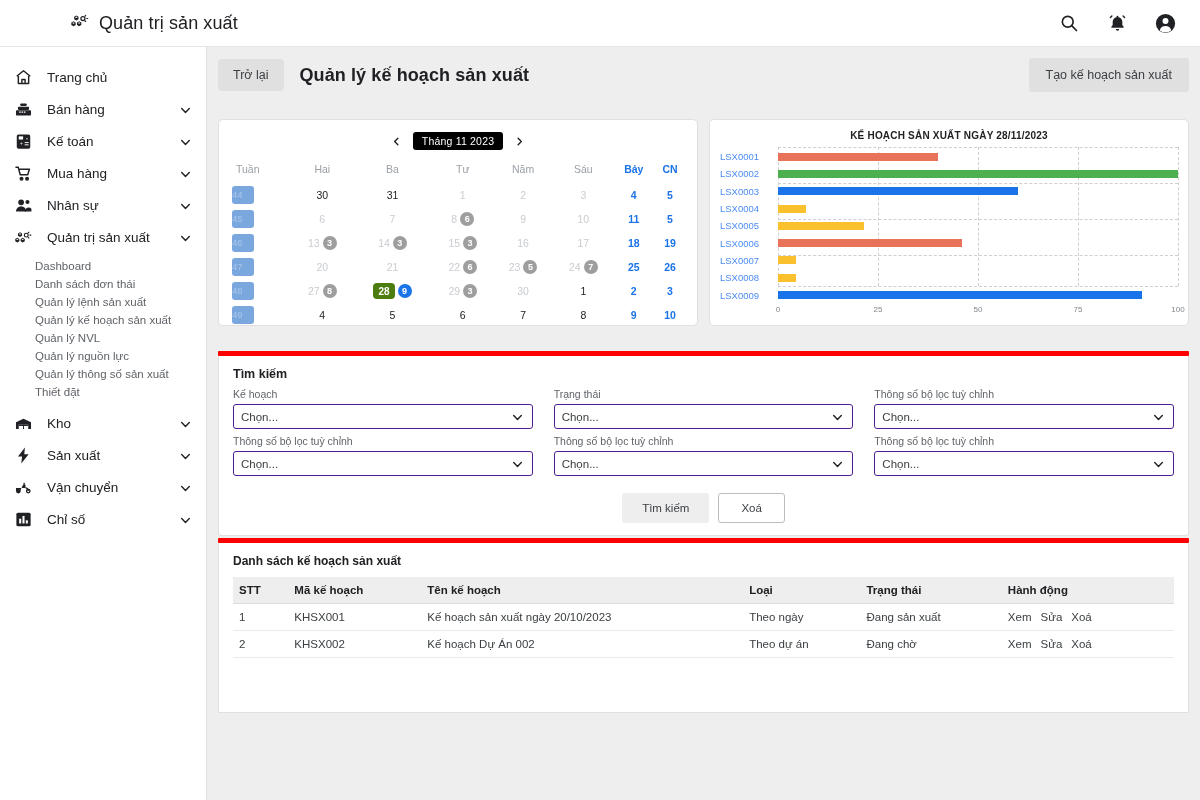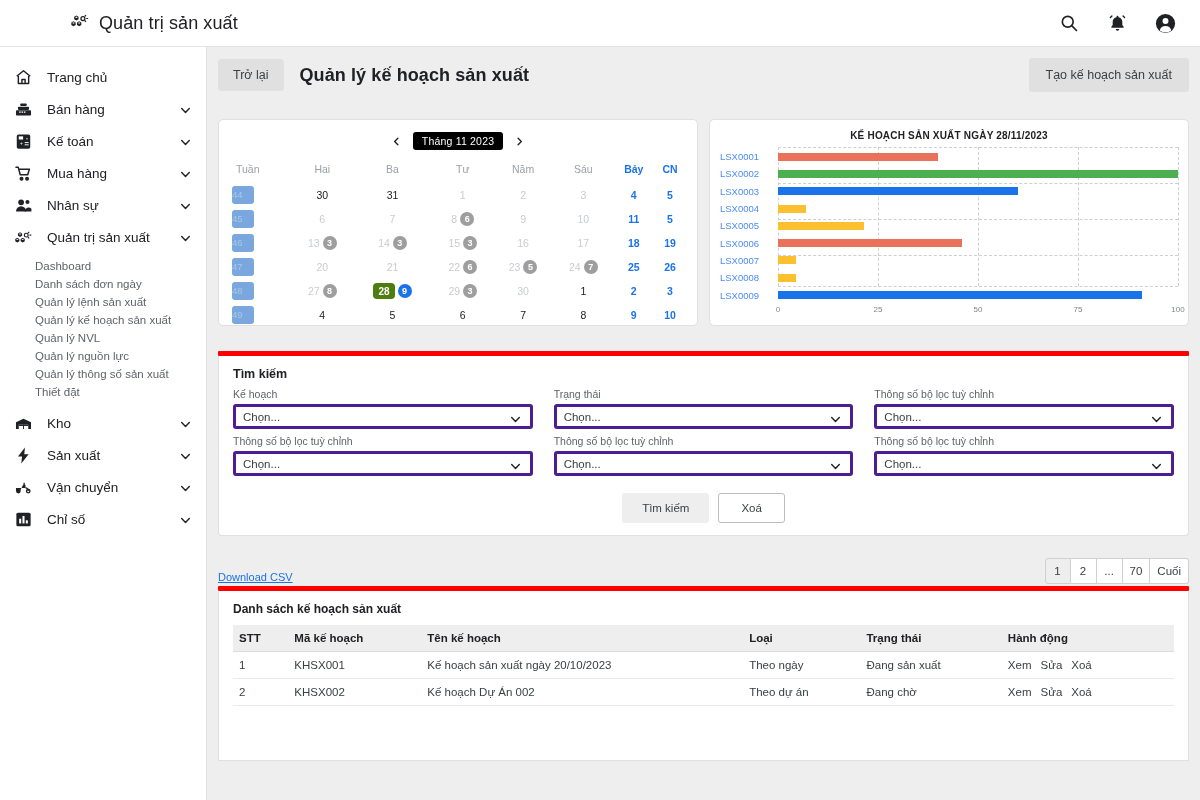--- a/index.html
+++ b/index.html
@@ -164,21 +164,21 @@
   .fgroup { flex: 1; margin-bottom: 6px; }
   .flabel { font-size: 10.5px; color: #5f6368; margin-bottom: 4px; display: block; }
   .finput {
     width: 100%; height: 25px;
     border: 1px solid #bdbdbd; border-radius: 3px;
     background: #fff; font-family: inherit; font-size: 11.5px;
     padding: 0 7px; color: #202124;
   }
   .fselect {
     width: 100%; height: 25px;
-    border: 3px solid #4c1d95; border-radius: 3px;
+    border: 1px solid #4c1d95; border-radius: 3px;
     background: #fff; font-size: 11.5px; color: #3c4043;
     padding: 0 7px; display: flex; align-items: center;
     cursor: pointer; position: relative;
   }
   .fselect .chev { position: absolute; right: 8px; top: 6px; }
   .form-actions { display: flex; justify-content: center; gap: 9px; margin-top: 11px; }
   .btn-search {
     background: #eeeeee; border: none; border-radius: 3px;
     font-family: inherit; font-size: 11.5px; color: #3c4043;
     padding: 8px 20px; cursor: pointer;
@@ -347,21 +347,21 @@
             <path d="M17.6 6.6l1.6-1.6M19.6 9h2.2M17.6 11.4l1.6 1.6" stroke="#202124" stroke-width="1.4" fill="none"></path>
           </svg>
         </span>
         <span class="nav-label">Quản trị sản xuất</span>
         <span class="nav-chev"><svg width="13" height="13" viewBox="0 0 24 24" fill="none" stroke="#202124" stroke-width="2.6" stroke-linecap="round" stroke-linejoin="round">
             <path d="M5 8.5 12 15.5 19 8.5"></path>
           </svg></span>
       </div>
       <div class="subnav">
         <div class="subnav-item">Dashboard</div>
-        <div class="subnav-item">Danh sách đơn ngày</div>
+        <div class="subnav-item">Danh sách đơn thái</div>
         <div class="subnav-item">Quản lý lệnh sản xuất</div>
         <div class="subnav-item">Quản lý kế hoạch sản xuất</div>
         <div class="subnav-item">Quản lý NVL</div>
         <div class="subnav-item">Quản lý nguồn lực</div>
         <div class="subnav-item">Quản lý thông số sản xuất</div>
         <div class="subnav-item">Thiết đặt</div>
       </div>
       <div class="nav-item">
         <span class="nav-ico">
           <svg width="19" height="19" viewBox="0 0 24 24" fill="#202124">
@@ -760,30 +760,20 @@
             </div>
           </div>
         </div>
       </div>
     <div class="form-actions">
       <button class="btn-search">Tìm kiếm</button>
       <button class="btn-clear">Xoá</button>
     </div>
   </div>
 
-  <div class="pag-strip">
-    <span class="dl-csv">Download CSV</span>
-    <div class="pager" id="pager">
-        <div class="pg">1</div>
-        <div class="pg">2</div>
-        <div class="pg">...</div>
-        <div class="pg">70</div>
-        <div class="pg">Cuối</div>
-      </div>
-  </div>
 
   <div class="red-bar" style="margin-top:2px"></div>
 
   <div class="table-card">
     <div class="table-heading">Danh sách kế hoạch sản xuất</div>
     <table class="results">
       <thead>
           <tr id="res-head">
             <th>STT</th>
             <th>Mã kế hoạch</th>

